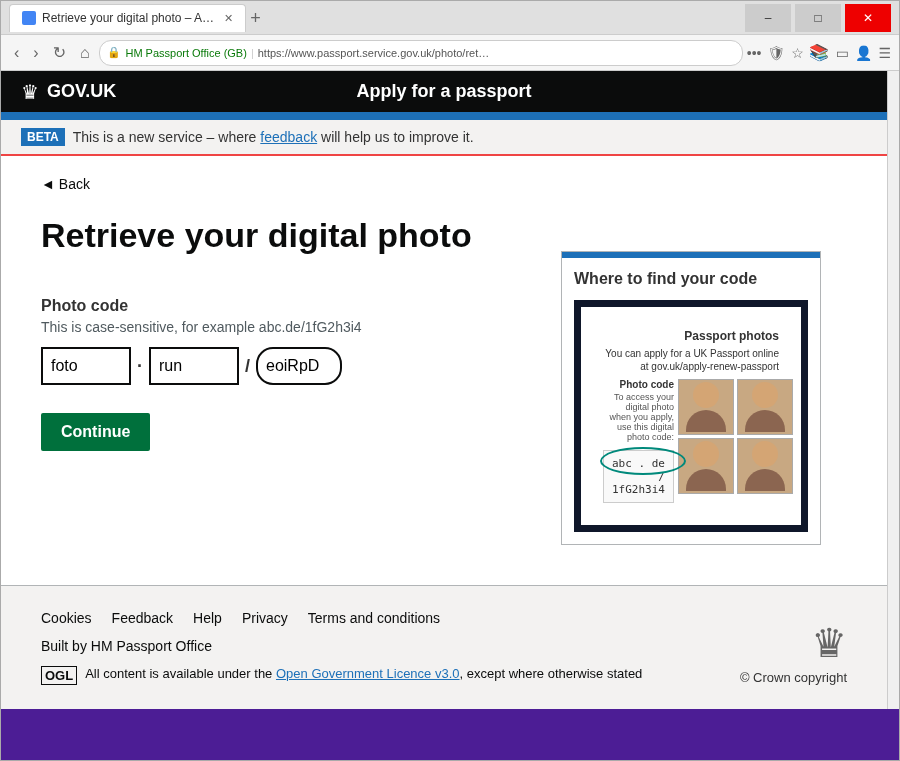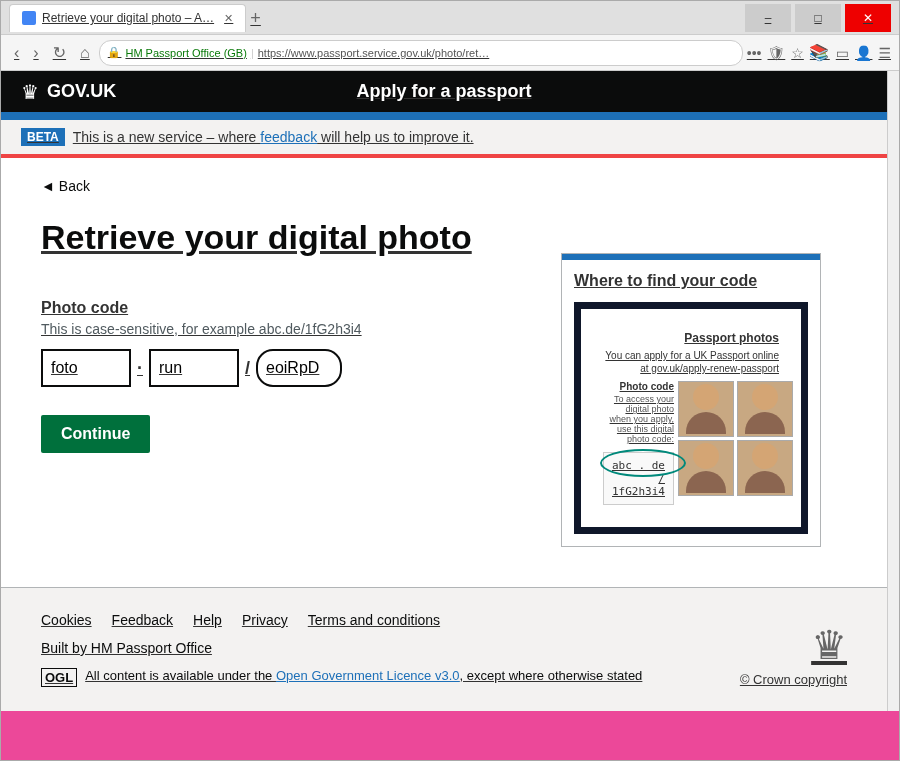--- a/index.html
+++ b/index.html
@@ -1,19 +1,19 @@
 <!DOCTYPE html>
 <html><head>
   <meta charset="utf-8">
   <style>
     * { margin: 0; padding: 0; box-sizing: border-box; }
     body { font-family: Arial, Helvetica, sans-serif; font-size: 14px; color: #333; background: #fff; }
 
     
-    .browser-window { width: 900px; min-height: 761px; border: 1px solid #aaa; background: #ec4899; text-decoration: underline; }
+    .browser-window { width: 900px; min-height: 761px; border: 1px solid #aaa; background: #4c1d95; }
     .browser-titlebar { background: #e0e0e0; height: 34px; display: flex; align-items: center; padding: 0 8px; border-bottom: 1px solid #ccc; }
     .browser-tab { background: #fff; border: 1px solid #ccc; border-bottom: none; border-radius: 4px 4px 0 0; padding: 4px 12px; font-size: 12px; display: flex; align-items: center; gap: 6px; height: 28px; }
     .browser-tab-icon { width: 14px; height: 14px; background: #4285f4; border-radius: 2px; display: inline-block; }
     .browser-tab-close { font-size: 11px; color: #666; cursor: pointer; margin-left: 4px; }
     .browser-new-tab { font-size: 18px; color: #666; margin-left: 4px; cursor: pointer; line-height: 1; }
     .browser-controls { background: #f5f5f5; height: 36px; display: flex; align-items: center; padding: 0 8px; gap: 4px; border-bottom: 1px solid #ccc; }
     .browser-btn { background: none; border: none; font-size: 16px; color: #666; cursor: pointer; padding: 2px 5px; border-radius: 3px; }
     .address-bar { flex: 1; background: #fff; border: 1px solid #ccc; border-radius: 12px; height: 26px; display: flex; align-items: center; padding: 0 8px; font-size: 12px; gap: 4px; }
     .address-secure { color: #0a7a0a; font-size: 11px; }
     .address-url { color: #555; font-size: 11px; flex: 1; }
@@ -30,21 +30,21 @@
 
     
     .govuk-header { background: #0b0c0c; color: #fff; padding: 10px 20px; display: flex; align-items: center; justify-content: center; position: relative; }
     .govuk-logo { position: absolute; left: 20px; display: flex; align-items: center; gap: 8px; }
     .govuk-logo-crown { font-size: 20px; }
     .govuk-logo-text { color: #fff; font-weight: bold; font-size: 18px; }
     .govuk-header-title { color: #fff; font-size: 18px; font-weight: bold; }
     .blue-bar { height: 8px; background: #1d70b8; }
 
     
-    .beta-banner { background: #f3f2f1; padding: 8px 20px; border-bottom: 4px solid #ef4444; display: flex; align-items: center; gap: 8px; }
+    .beta-banner { background: #f3f2f1; padding: 8px 20px; border-bottom: 2px solid #ef4444; display: flex; align-items: center; gap: 8px; }
     .beta-badge { background: #1d70b8; color: #fff; font-size: 12px; font-weight: bold; padding: 2px 6px; }
     .beta-text { font-size: 14px; }
     .beta-link { color: #1d70b8; text-decoration: underline; }
 
     
     .main-content { padding: 20px 40px 40px 40px; max-width: 860px; }
     .back-link { color: #0b0c0c; text-decoration: none; font-size: 14px; display: inline-flex; align-items: center; gap: 4px; margin-bottom: 24px; }
 
     .page-heading { font-size: 34px; font-weight: bold; color: #0b0c0c; margin-bottom: 42px; }
     .field-label { font-size: 16px; font-weight: bold; margin-bottom: 4px; }

